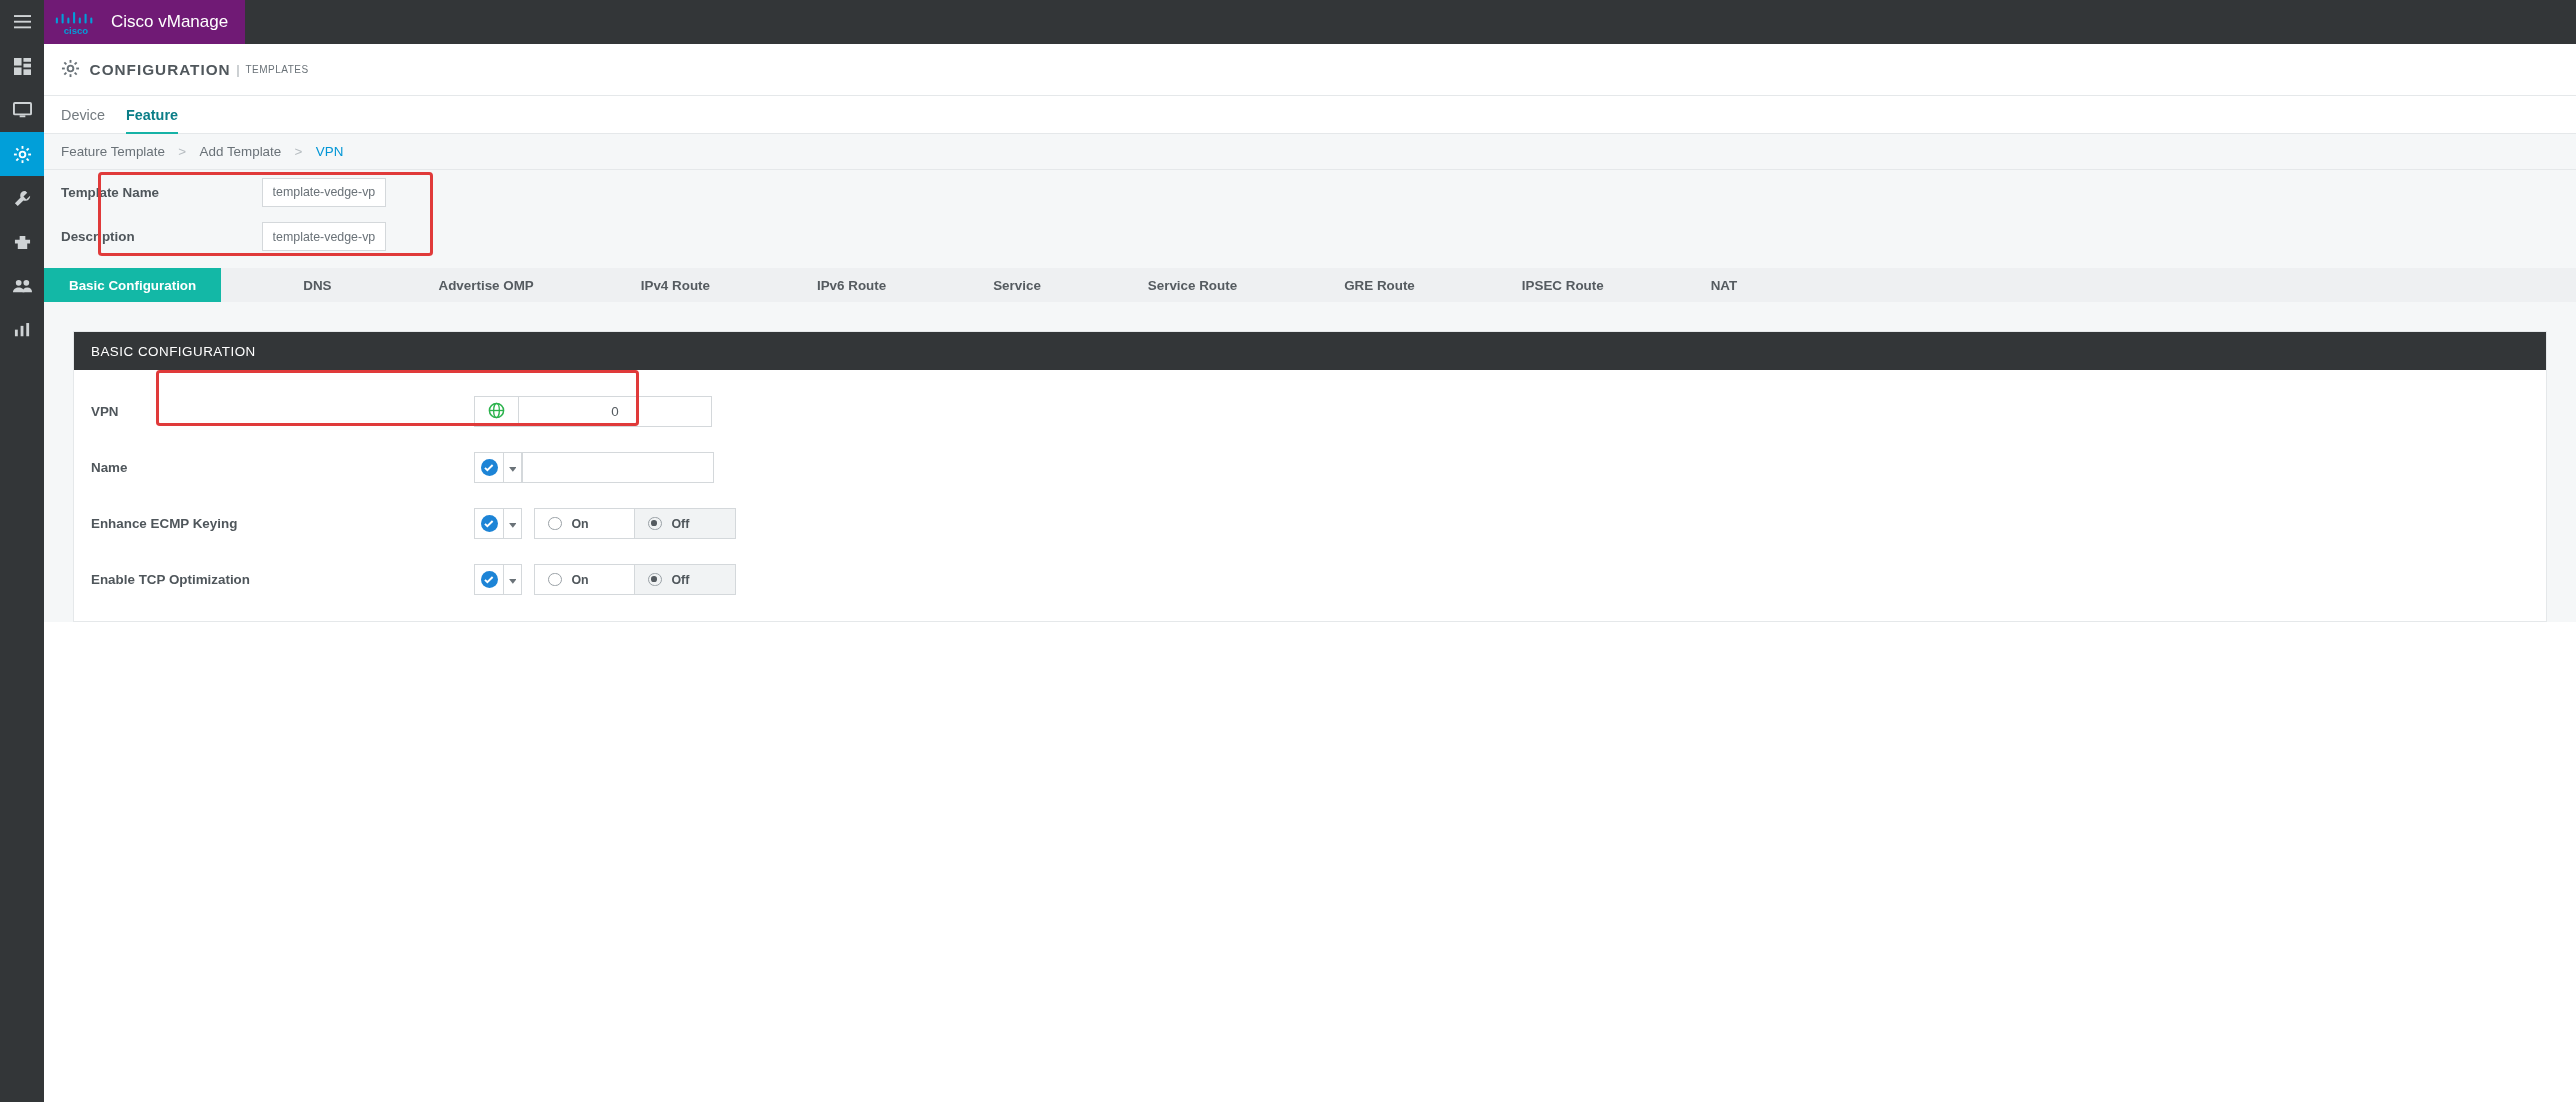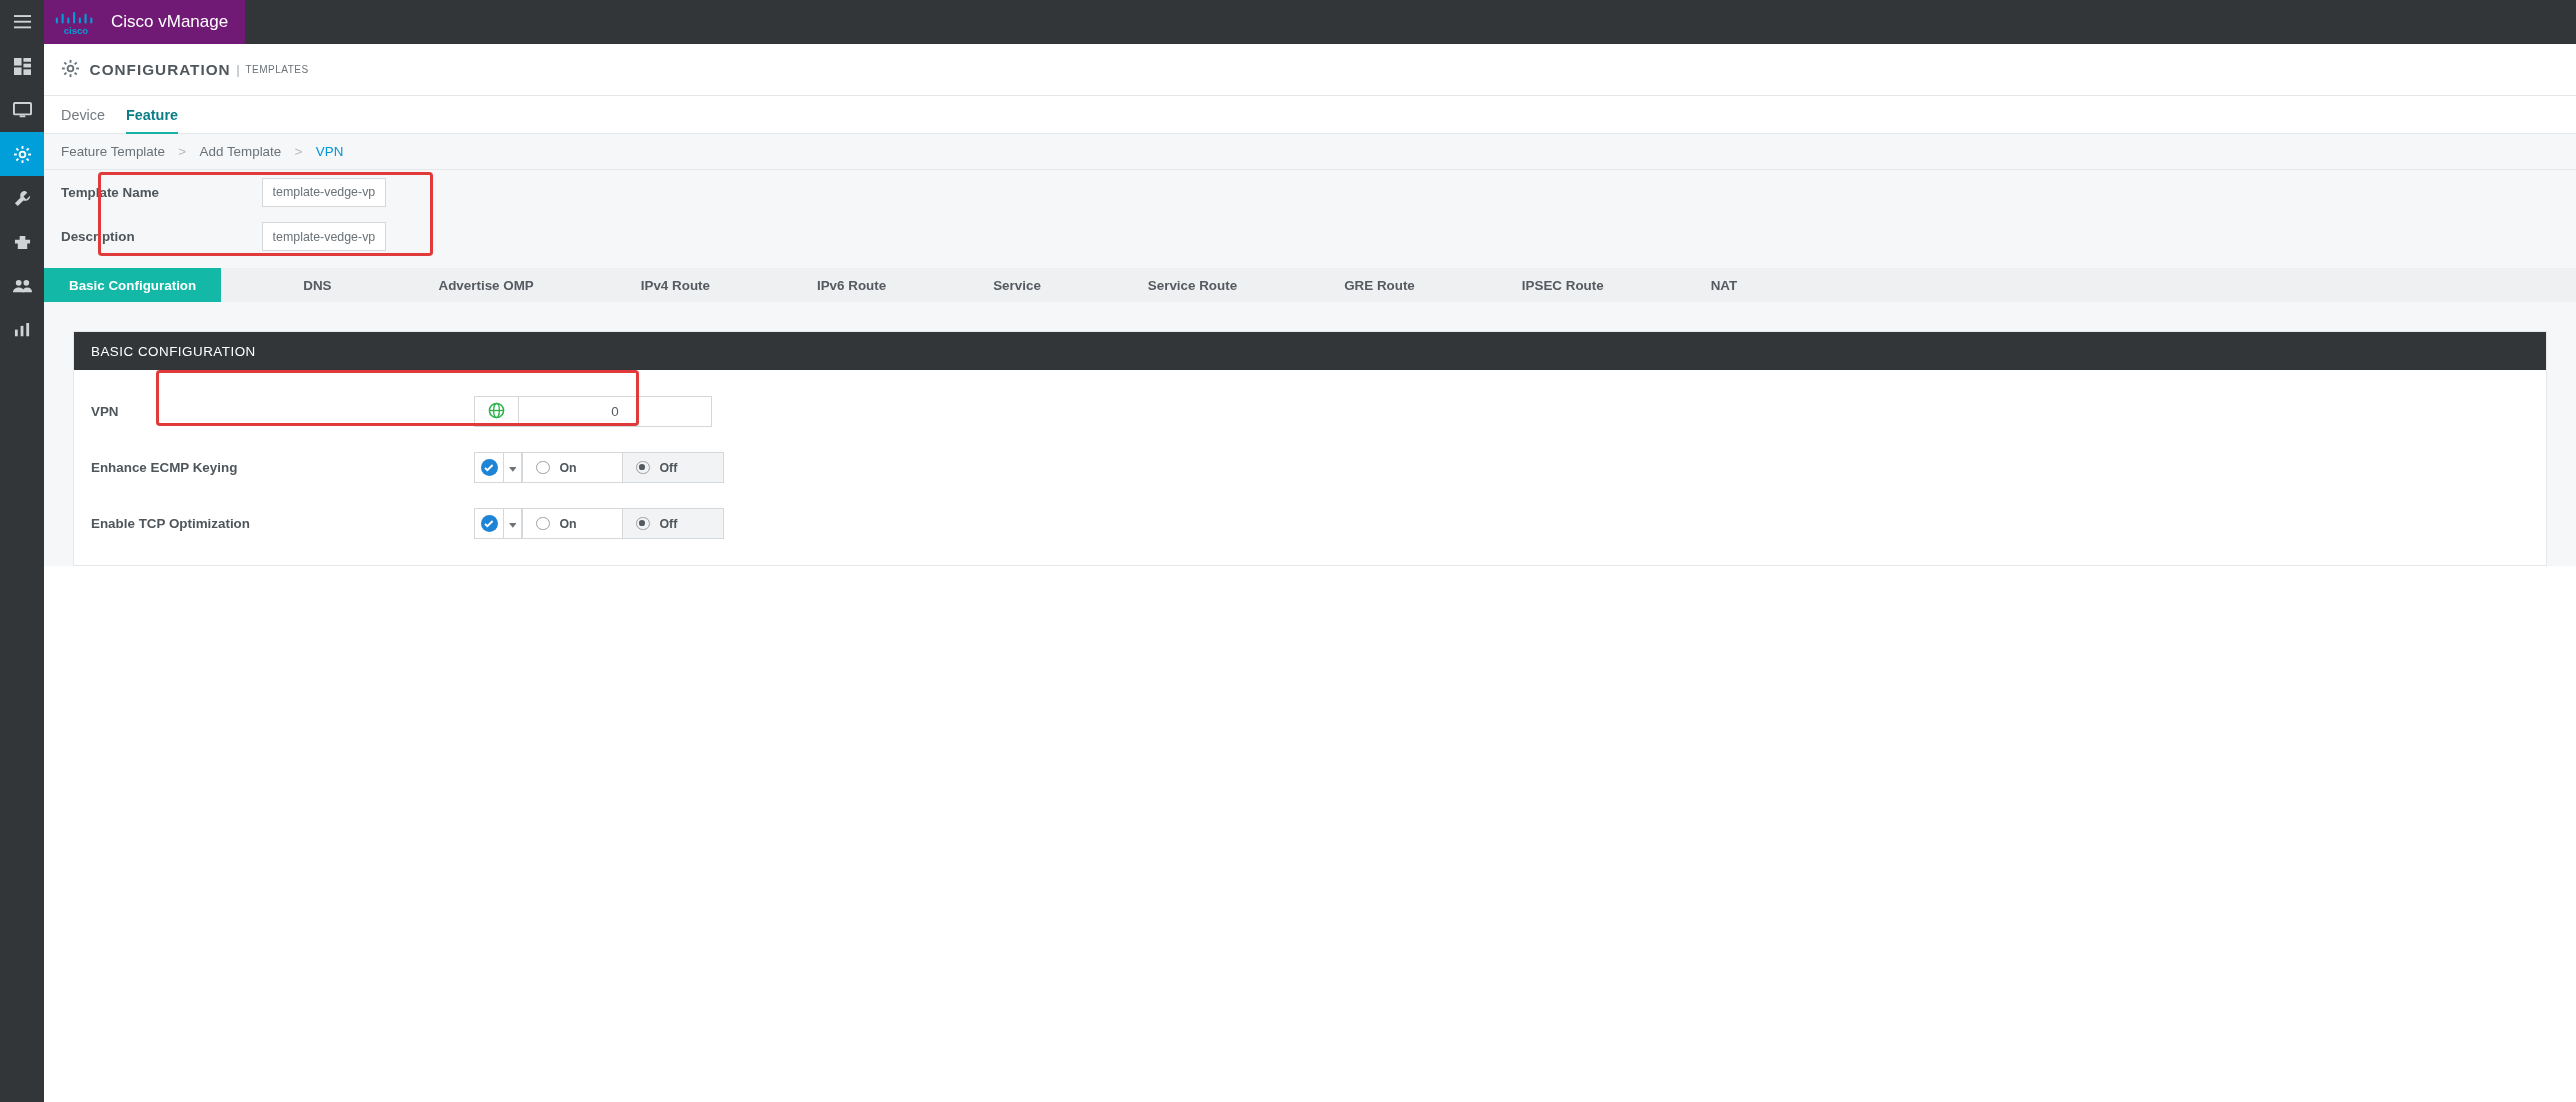--- a/index.html
+++ b/index.html
@@ -64,21 +64,21 @@
   .cfg-row .field-label { width:383px; font-weight:700; color:#4f565b; font-size:13.4px; }
   .cfg-row .controls { display:flex; align-items:center; gap:0; }
   .ctl-group { display:flex; align-items:center; border:1px solid #d4d8db; height:31px; background:#fff; }
   .ctl-part { height:29px; display:flex; align-items:center; justify-content:center; border-right:1px solid #d4d8db; }
   .ctl-part:last-child { border-right:none; }
   .ctl-globe { width:44px; color:#2bb24c; }
   .ctl-value { width:192px; padding:0 11.5px; color:#545b60; }
   .ctl-check { width:29px; }
   .ctl-caret { width:17px; color:#6a7278; }
   .check-dropdown { display:flex; align-items:center; height:31px; border:1px solid #d4d8db; background:#fff; }
-  .radio-seg { display:flex; align-items:center; border:1px solid #d4d8db; height:31px; background:#a21caf; margin-left:0; }
+  .radio-seg { display:flex; align-items:center; border:1px solid #d4d8db; height:31px; background:#a21caf; margin-left:12px; }
   .radio-opt { width:100px; height:29px; display:flex; align-items:center; gap:9.6px; padding:0 13.4px; border-right:1px solid #d4d8db; background:#fff; }
   .radio-opt:last-child { border-right:none; background:#f1f3f4; }
   .radio-circle { width:13.4px; height:13.4px; border:1.9px solid #9aa1a6; border-radius:50%; position:relative; }
   .radio-circle.sel::after { content:""; position:absolute; left:1.9px; top:1.9px; width:5.7px; height:5.7px; border-radius:50%; background:#555b60; }
   .radio-text { font-weight:700; color:#4f565b; font-size:12.4px; }
   .check-circle { width:17px; height:17px; border-radius:50%; background:#1d84d6; display:flex; align-items:center; justify-content:center; color:#fff; }
   .plain-input { height:31px; width:192px; border:1px solid #d4d8db; background:#fff; color:#6a7278; padding:0 11.5px; font-size:12.4px; margin-left:0; }
 
   .highlight-vpn { left:82px; top:38px; width:483px; height:56px; }
 
@@ -262,20 +262,40 @@
                         <ellipse cx="9" cy="9" rx="3" ry="7.5" fill="none" stroke="#2bb24c" stroke-width="1.4"></ellipse>
                         <line x1="1.5" y1="9" x2="16.5" y2="9" stroke="#2bb24c" stroke-width="1.4"></line>
                       </svg>
                   </span>
                 </div>
                 <div class="ctl-part ctl-value">0</div>
               </div>
             </div>
           </div>
 
+          <div class="cfg-row">
+            <div class="field-label">Name</div>
+            <div class="controls">
+              <div class="check-dropdown">
+                <div class="ctl-part ctl-check">
+                  <span class="check-circle">
+                    <svg width="9.6" height="7.7" viewBox="0 0 10 8">
+                        <path d="M1 4l2.5 2.5L9 1" fill="none" stroke="#fff" stroke-width="2"></path>
+                      </svg>
+                  </span>
+                </div>
+                <div class="ctl-part ctl-caret">
+                  <span><svg width="7.7" height="5.7" viewBox="0 0 8 6">
+                        <path d="M0 0l4 5 4-5z" fill="#6a7278"></path>
+                      </svg></span>
+                </div>
+              </div>
+              <input class="plain-input" value="" style="">
+            </div>
+          </div>
 
           <div class="cfg-row">
             <div class="field-label">Enhance ECMP Keying</div>
             <div class="controls">
               <div class="check-dropdown">
                 <div class="ctl-part ctl-check">
                     <span class="check-circle">
                       <svg width="9.6" height="7.7" viewBox="0 0 10 8">
                         <path d="M1 4l2.5 2.5L9 1" fill="none" stroke="#fff" stroke-width="2"></path>
                       </svg>

